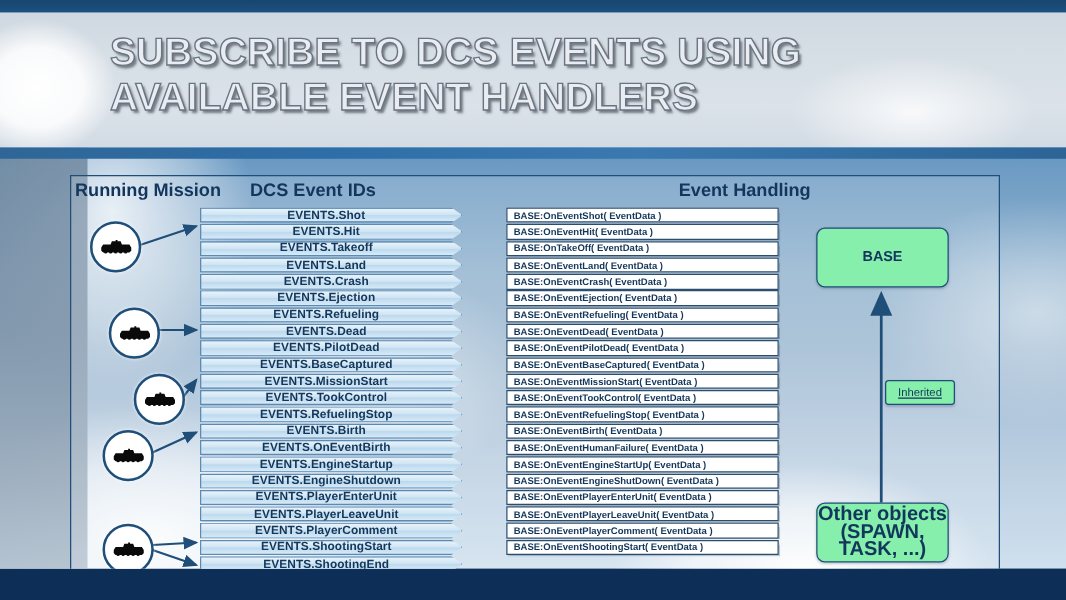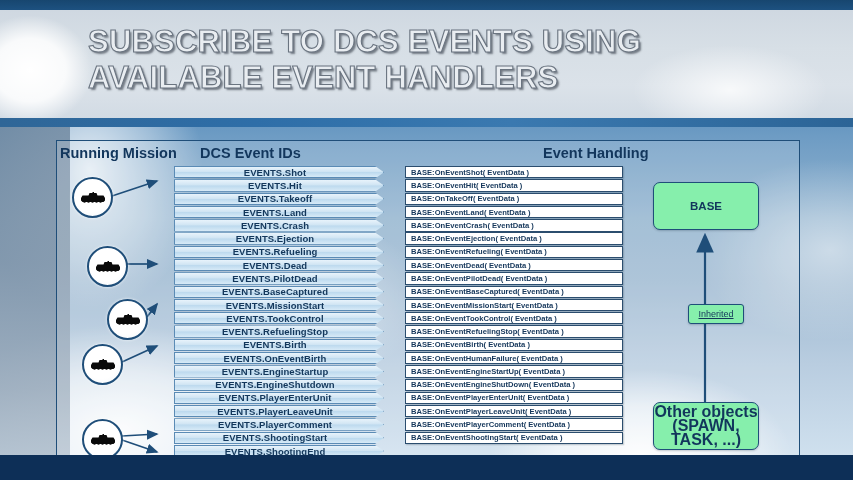--- a/index.html
+++ b/index.html
@@ -72,21 +72,21 @@
 
   .col-head{
     position:absolute;font-size:14.5px;font-weight:bold;color:#12365c;
     white-space:nowrap;
   }
   #head-running{left:60px;top:145px;}
   #head-ids{left:200px;top:145px;}
   #head-handling{left:543px;top:145px;}
 
   
-  .ids-col{position:absolute;left:160px;top:166px;width:210px;margin-left:14px;}
+  .ids-col{position:absolute;left:160px;top:166px;width:210px;}
   .hnd-col{position:absolute;left:405px;top:166px;width:218px;}
 
   .id-row{
     position:relative;height:12.4px;margin-bottom:.9px;
     background:linear-gradient(180deg,#e8f3fb 0%,#cfe4f3 48%,#bcd9ee 52%,#d7eaf7 100%);
     border:0.8px solid #5b8bb5;
     box-shadow:1.5px 1.5px 1.5px rgba(40,60,80,.30);
     -webkit-clip-path:polygon(0 0, calc(100% - 9px) 0, 100% 50%, calc(100% - 9px) 100%, 0 100%);
     clip-path:polygon(0 0, calc(100% - 9px) 0, 100% 50%, calc(100% - 9px) 100%, 0 100%);
     display:flex;align-items:center;justify-content:center;
@@ -121,21 +121,21 @@
   .rbox{
     position:absolute;border:1.6px solid #1f4e79;border-radius:7px;
     background:#86efac;
     display:flex;align-items:center;justify-content:center;
     text-align:center;color:#12365c;font-weight:bold;
     box-shadow:0 1px 2px rgba(30,50,70,.25);
   }
   #base-box{left:653px;top:182px;width:104px;height:46px;font-size:11.5px;}
   #other-box{left:653px;top:402px;width:104px;height:46px;font-size:16px;line-height:14px;}
   #inherited-label{
-    left:688px;top:304px;width:54px;height:18px;font-size:9px;border-radius:3px;font-weight:normal;
+    left:708px;top:304px;width:54px;height:18px;font-size:9px;border-radius:3px;font-weight:normal;
     color:#14365a;
     text-decoration:underline;
   }
 </style>
 </head>
 <body>
 
 <div id="slide">
 
   <div class="sky"></div>

